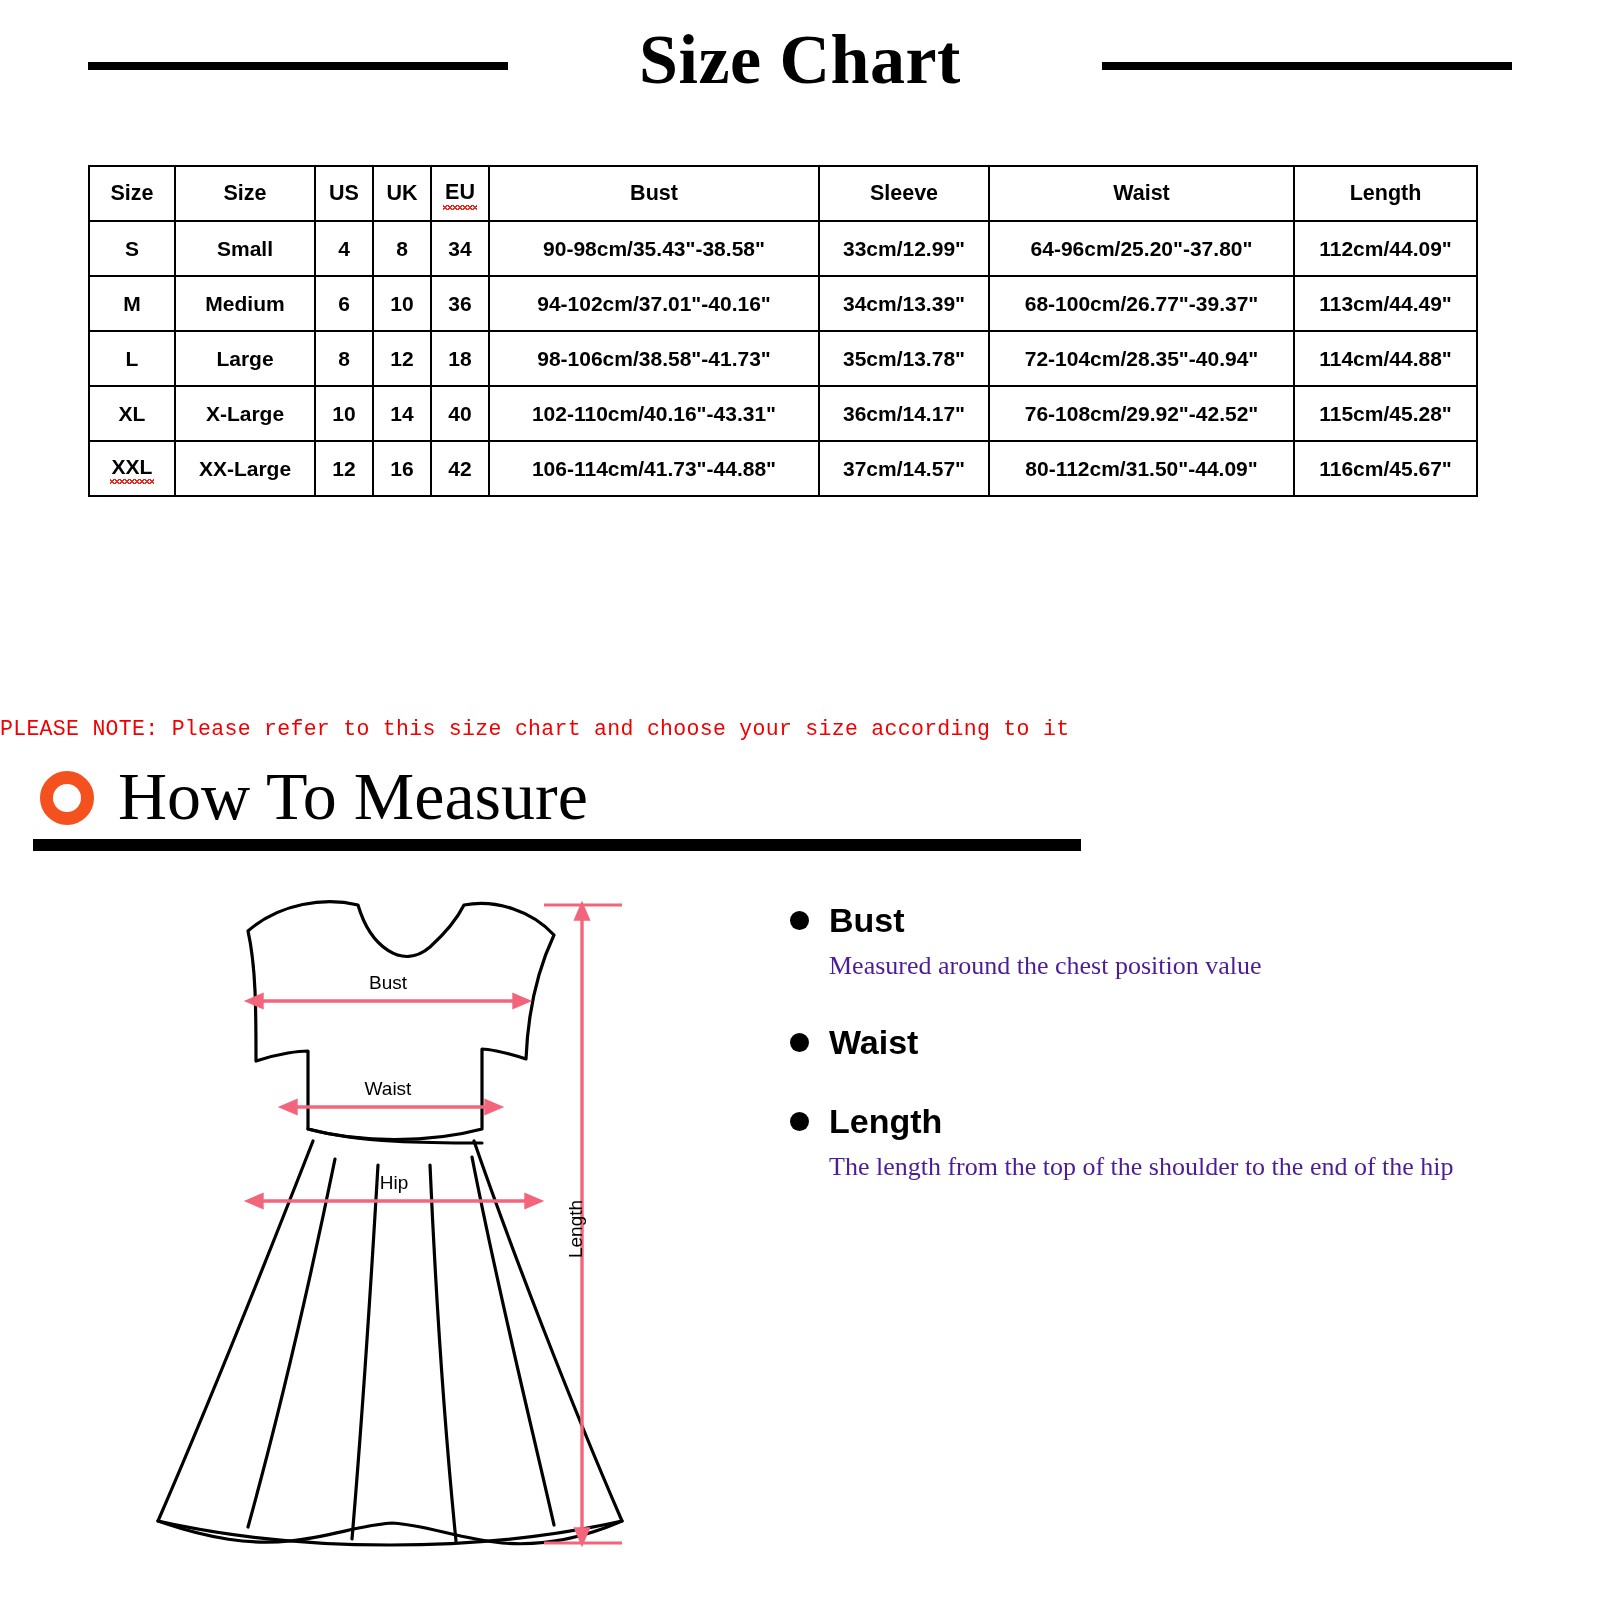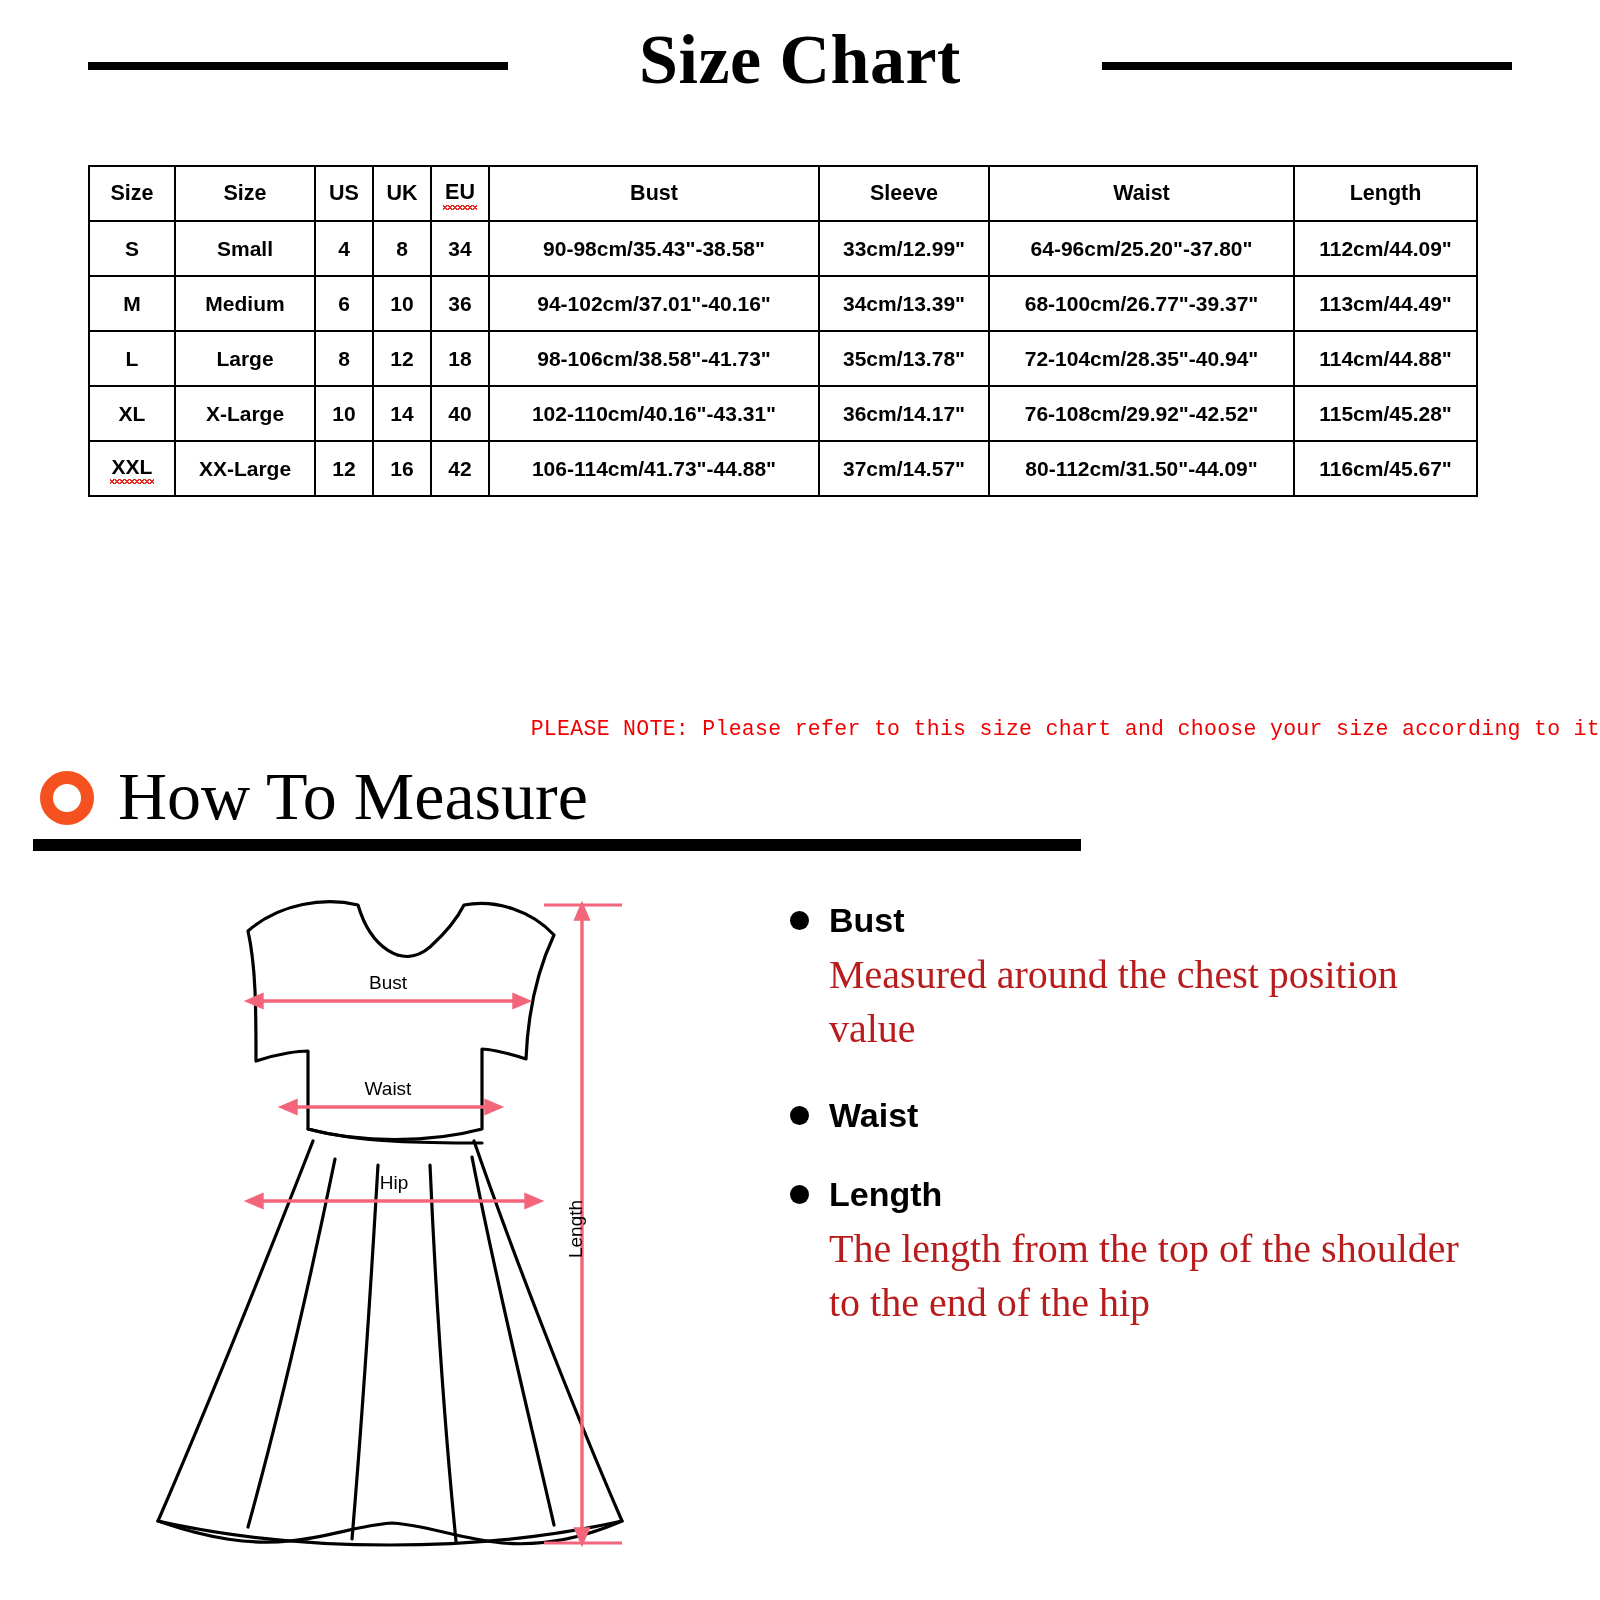--- a/index.html
+++ b/index.html
@@ -86,21 +86,21 @@
     background-image:
       linear-gradient(45deg, transparent 40%, #e52b1f 40%, #e52b1f 60%, transparent 60%),
       linear-gradient(-45deg, transparent 40%, #e52b1f 40%, #e52b1f 60%, transparent 60%);
     background-size: 5px 5px;
     background-repeat: repeat-x;
   }
 
   
   .note {
     margin: 220px 0 0 0;
-    text-align: right;
+    text-align: left;
     color: #f00000;
     font-family: "Liberation Mono", monospace;
     font-size: 21.5px;
     letter-spacing: 0.3px;
   }
 
   
   .htm-row {
     position: relative;
     margin: 14px 0 0 0;
@@ -157,22 +157,22 @@
   .m-dot {
     width: 19px; height: 19px;
     border-radius: 50%;
     background: #000;
     margin-right: 20px;
     flex: none;
   }
   .m-desc {
     margin: 8px 0 0 39px;
     font-family: "Liberation Serif", serif;
-    font-size: 40px;
-    color: #b91c1c;
+    font-size: 26px;
+    color: #4c1d95;
     line-height: 1.35;
     max-width: 650px;
   }
 </style>
 </head>
 <body>
 
 <div class="title-row">
   <div class="title-rule left"></div>
   <div class="title-rule right"></div>

